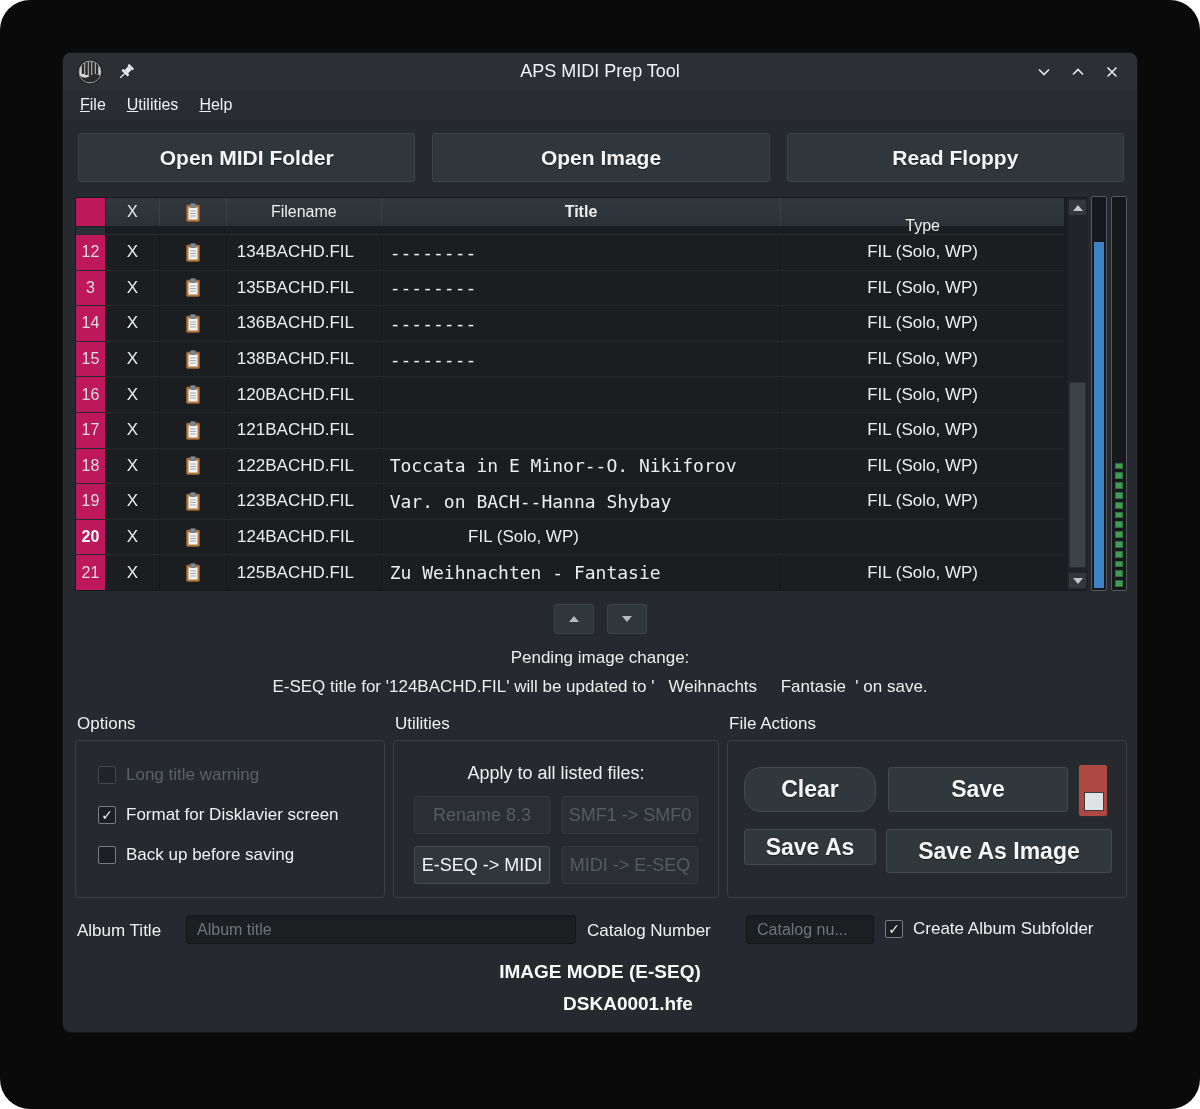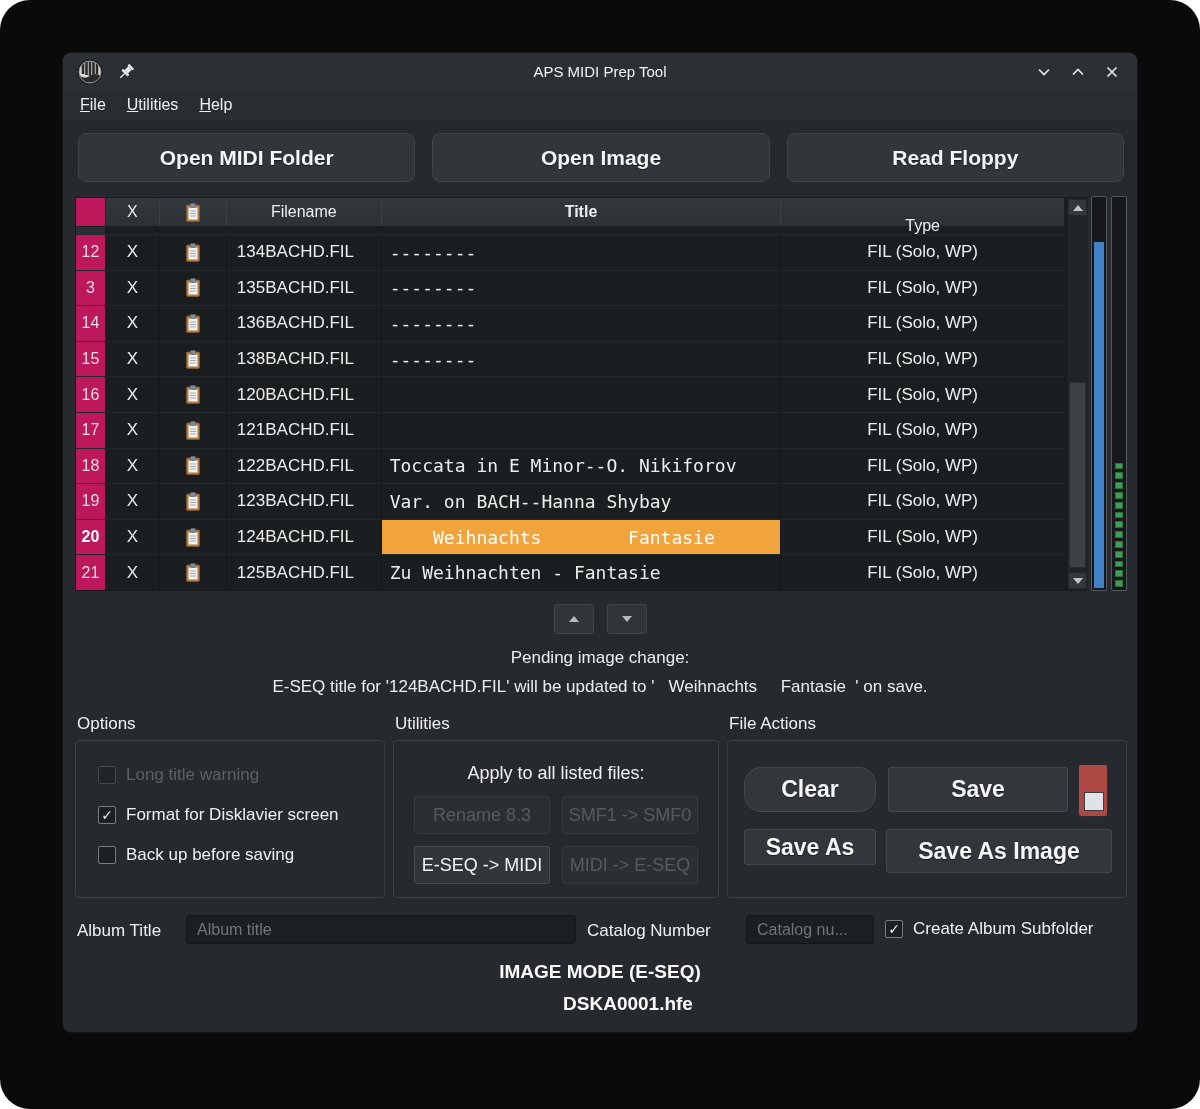--- a/index.html
+++ b/index.html
@@ -6,34 +6,34 @@
   .canvas{position:relative;width:1200px;height:1109px;background:#0a0a0b;border-radius:30px;overflow:hidden;
           font-family:"Liberation Sans","DejaVu Sans",sans-serif;}
   .window{position:absolute;left:62px;top:52px;width:1076px;height:981px;background:#26292d;
           border-radius:9px;border:1px solid #131517;box-sizing:border-box;overflow:hidden;color:#eff0f1;}
 
   
   .titlebar{position:absolute;left:0;top:0;width:100%;height:37px;background:#2c3035;
             border-bottom:1px solid #1d2023;display:flex;align-items:center;}
   .appicon{margin-left:14px;width:26px;height:26px;}
   .pin{margin-left:14px;width:18px;height:18px;}
-  .wtitle{position:absolute;left:0;right:0;text-align:center;font-size:15px;color:#f2f3f4;}
+  .wtitle{position:absolute;left:0;right:0;text-align:center;font-size:18px;color:#f2f3f4;}
   .wbtns{position:absolute;right:16px;top:0;height:37px;display:flex;align-items:center;gap:16px;}
   .wbtn{width:18px;height:18px;display:flex;align-items:center;justify-content:center;}
 
   
   .menubar{position:absolute;left:0;top:37px;width:100%;height:30px;background:#292d31;
            display:flex;align-items:center;font-size:16px;color:#eff0f1;}
   .menuitem{margin-left:13px;padding:2px 4px;}
   .menuitem:first-child{margin-left:13px;}
   .mn{text-decoration:underline;}
 
   
   .toolbar{position:absolute;left:15px;top:80px;width:1046px;display:flex;gap:17px;}
-  .bigbtn{flex:1;height:47px;background:#31363b;border:1px solid #3f4449;border-radius:8px;
+  .bigbtn{flex:1;height:47px;background:#31363b;border:1px solid #3f4449;border-radius:3px;
           color:#f5f5f5;font-size:21px;font-weight:bold;display:flex;align-items:center;justify-content:center;
           text-shadow:0 1px 1px rgba(0,0,0,.5);}
 
   
   .table-wrap{position:absolute;left:12px;top:144px;width:1012px;height:394px;background:#1b1e21;
               border:1px solid #17191c;box-sizing:border-box;}
   .grid{position:absolute;left:0;top:0;width:988px;height:100%;display:flex;flex-direction:column;}
   .thead{display:flex;height:28px;background:linear-gradient(#33383d,#2c3136);border-bottom:1px solid #1d2023;
          font-size:16px;color:#e3e5e7;}
   .th{display:flex;align-items:center;justify-content:center;border-right:1px solid #3c4146;box-sizing:border-box;}
@@ -372,21 +372,20 @@
         <rect x="2.5" y="4.5" width="9" height="12" fill="#f2f3f4"></rect>
         <g stroke="#9aa0a6" stroke-width="0.9">
                     <line x1="4" y1="8" x2="10" y2="8"></line>
                     <line x1="4" y1="10.5" x2="10" y2="10.5"></line>
                     <line x1="4" y1="13" x2="10" y2="13"></line>
                   </g>
         <rect x="4.5" y="0.5" width="5" height="4" rx="0.8" fill="#7d8b97" stroke="#5d6a75" stroke-width="0.7"></rect>
       </svg>
     </div>
     <div class="td c-file">124BACHD.FIL</div>
-    <div class="td c-title">    Weihnachts        Fantasie</div>
     <div class="td c-type">FIL (Solo, WP)</div>
   </div>
             <div class="tr">
     <div class="td c-num">21</div>
     <div class="td c-x">X</div>
     <div class="td c-clip">
       <svg width="14" height="19" viewBox="0 0 14 19">
         <rect x="0.5" y="2" width="13" height="16.5" rx="1.2" fill="#b5793f" stroke="#8a5a2c" stroke-width="0.8"></rect>
         <rect x="2.5" y="4.5" width="9" height="12" fill="#f2f3f4"></rect>
         <g stroke="#9aa0a6" stroke-width="0.9">

